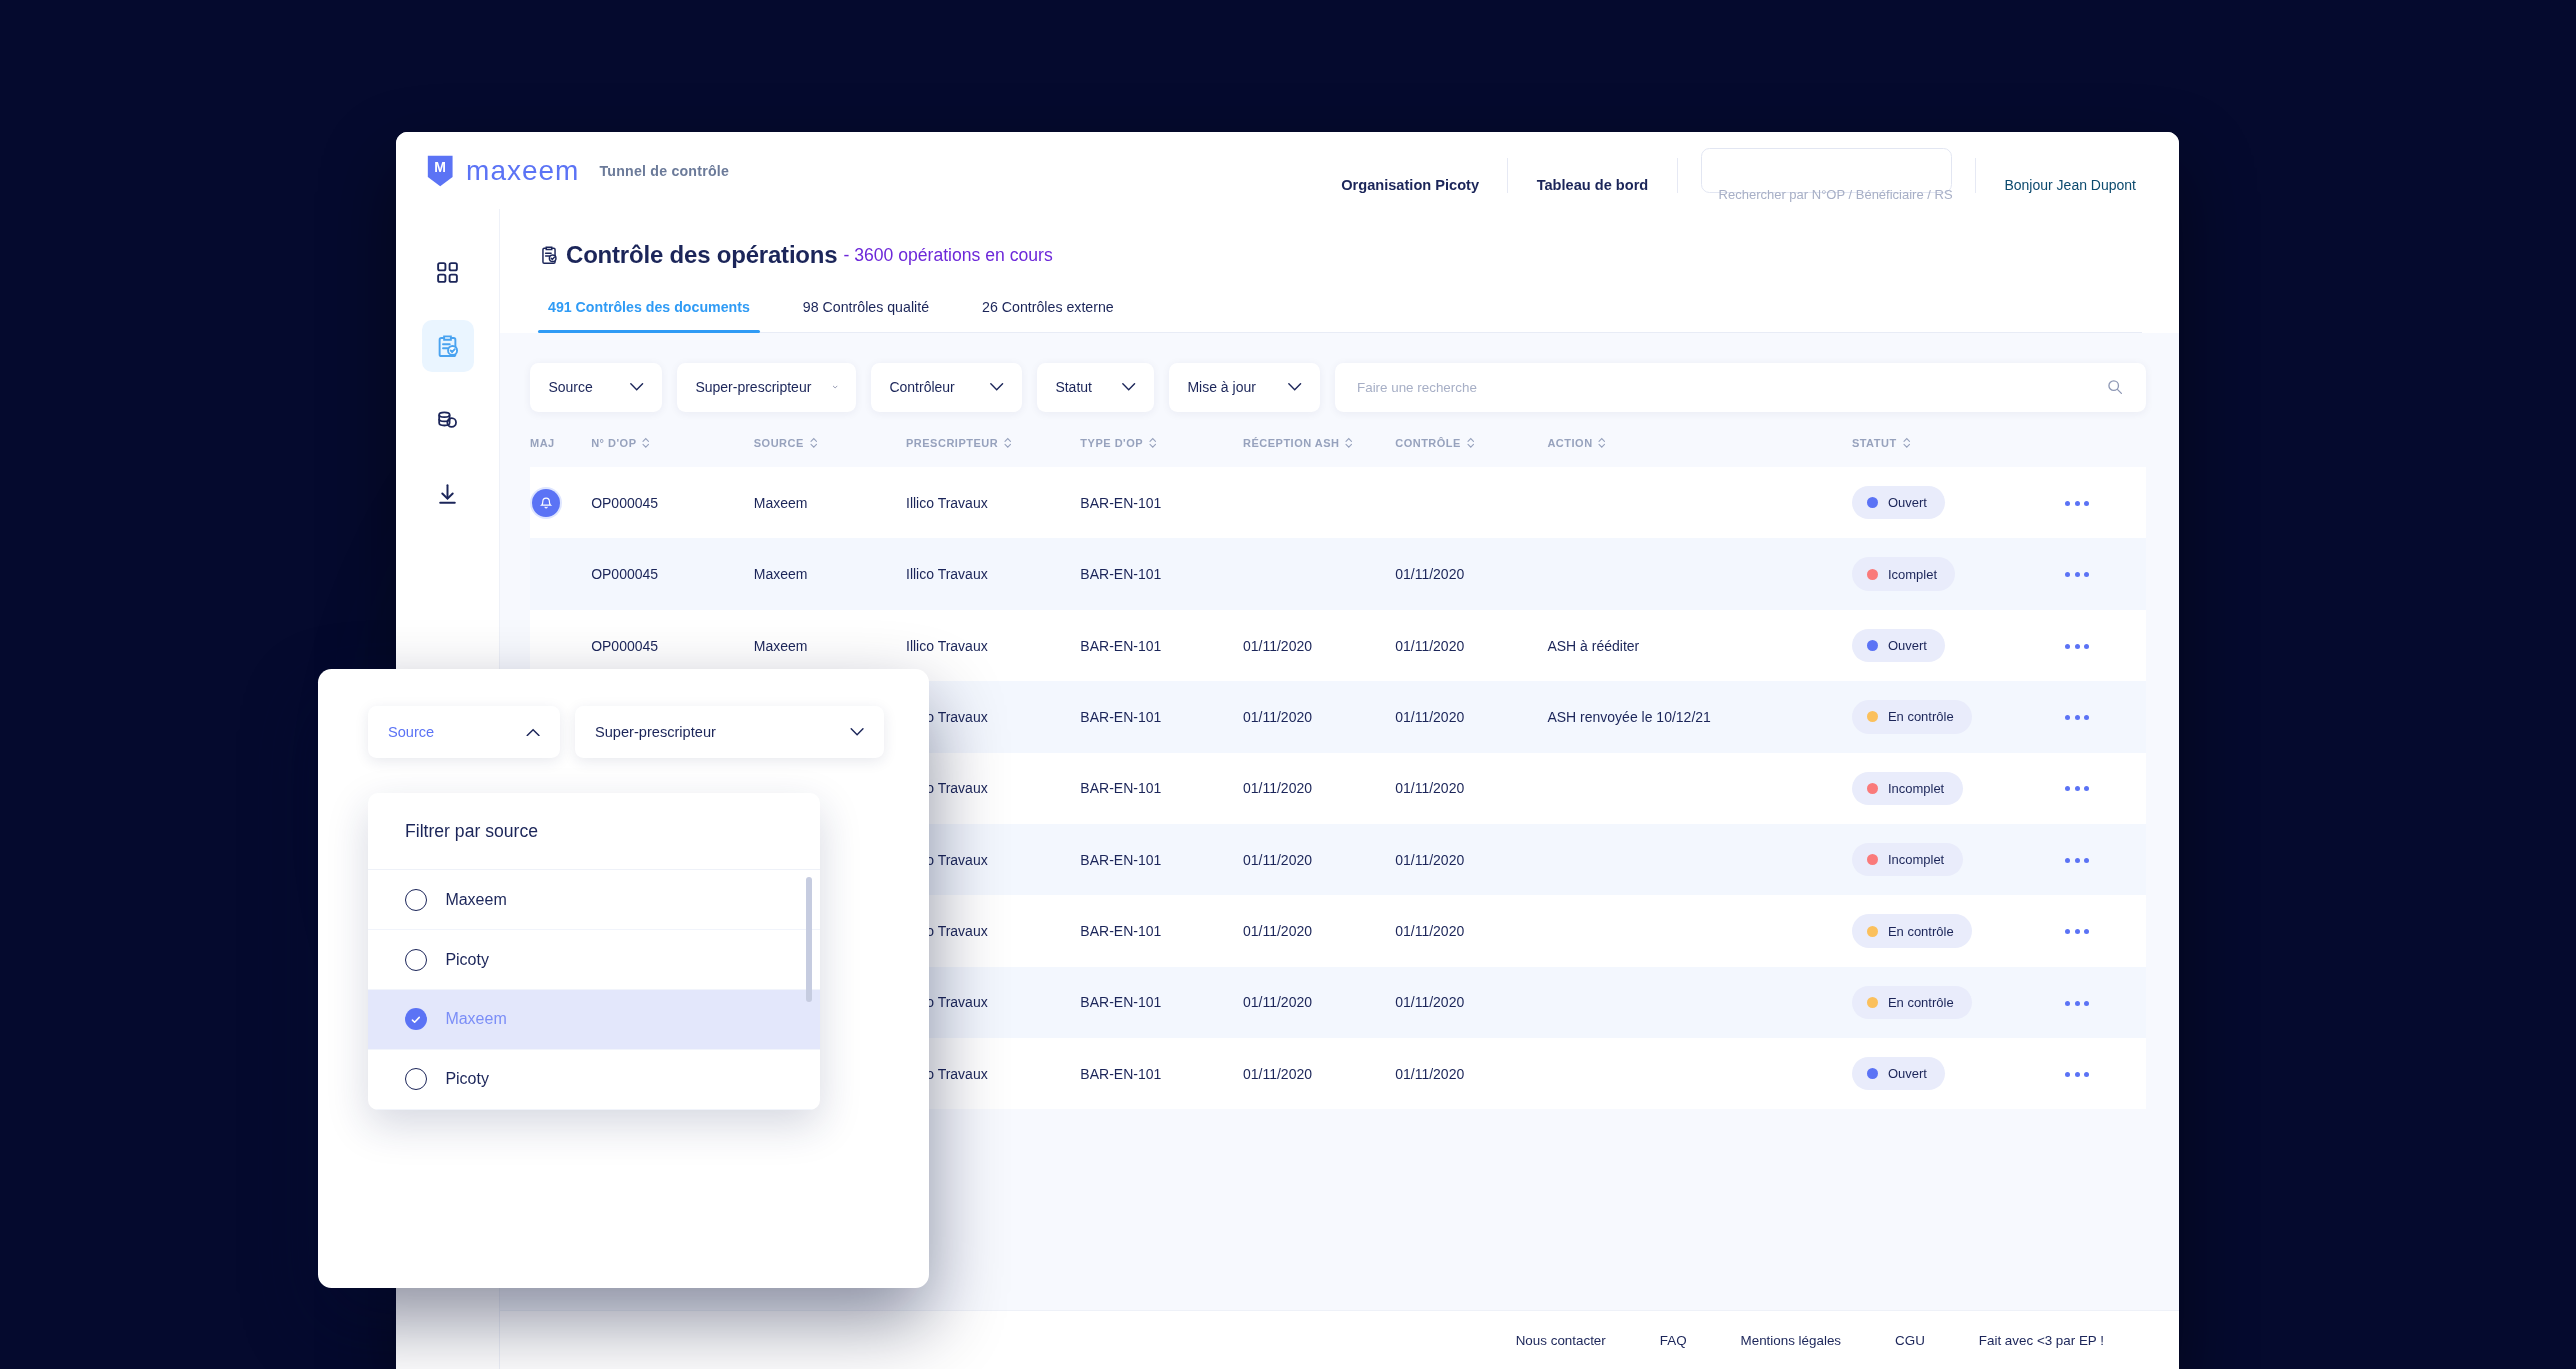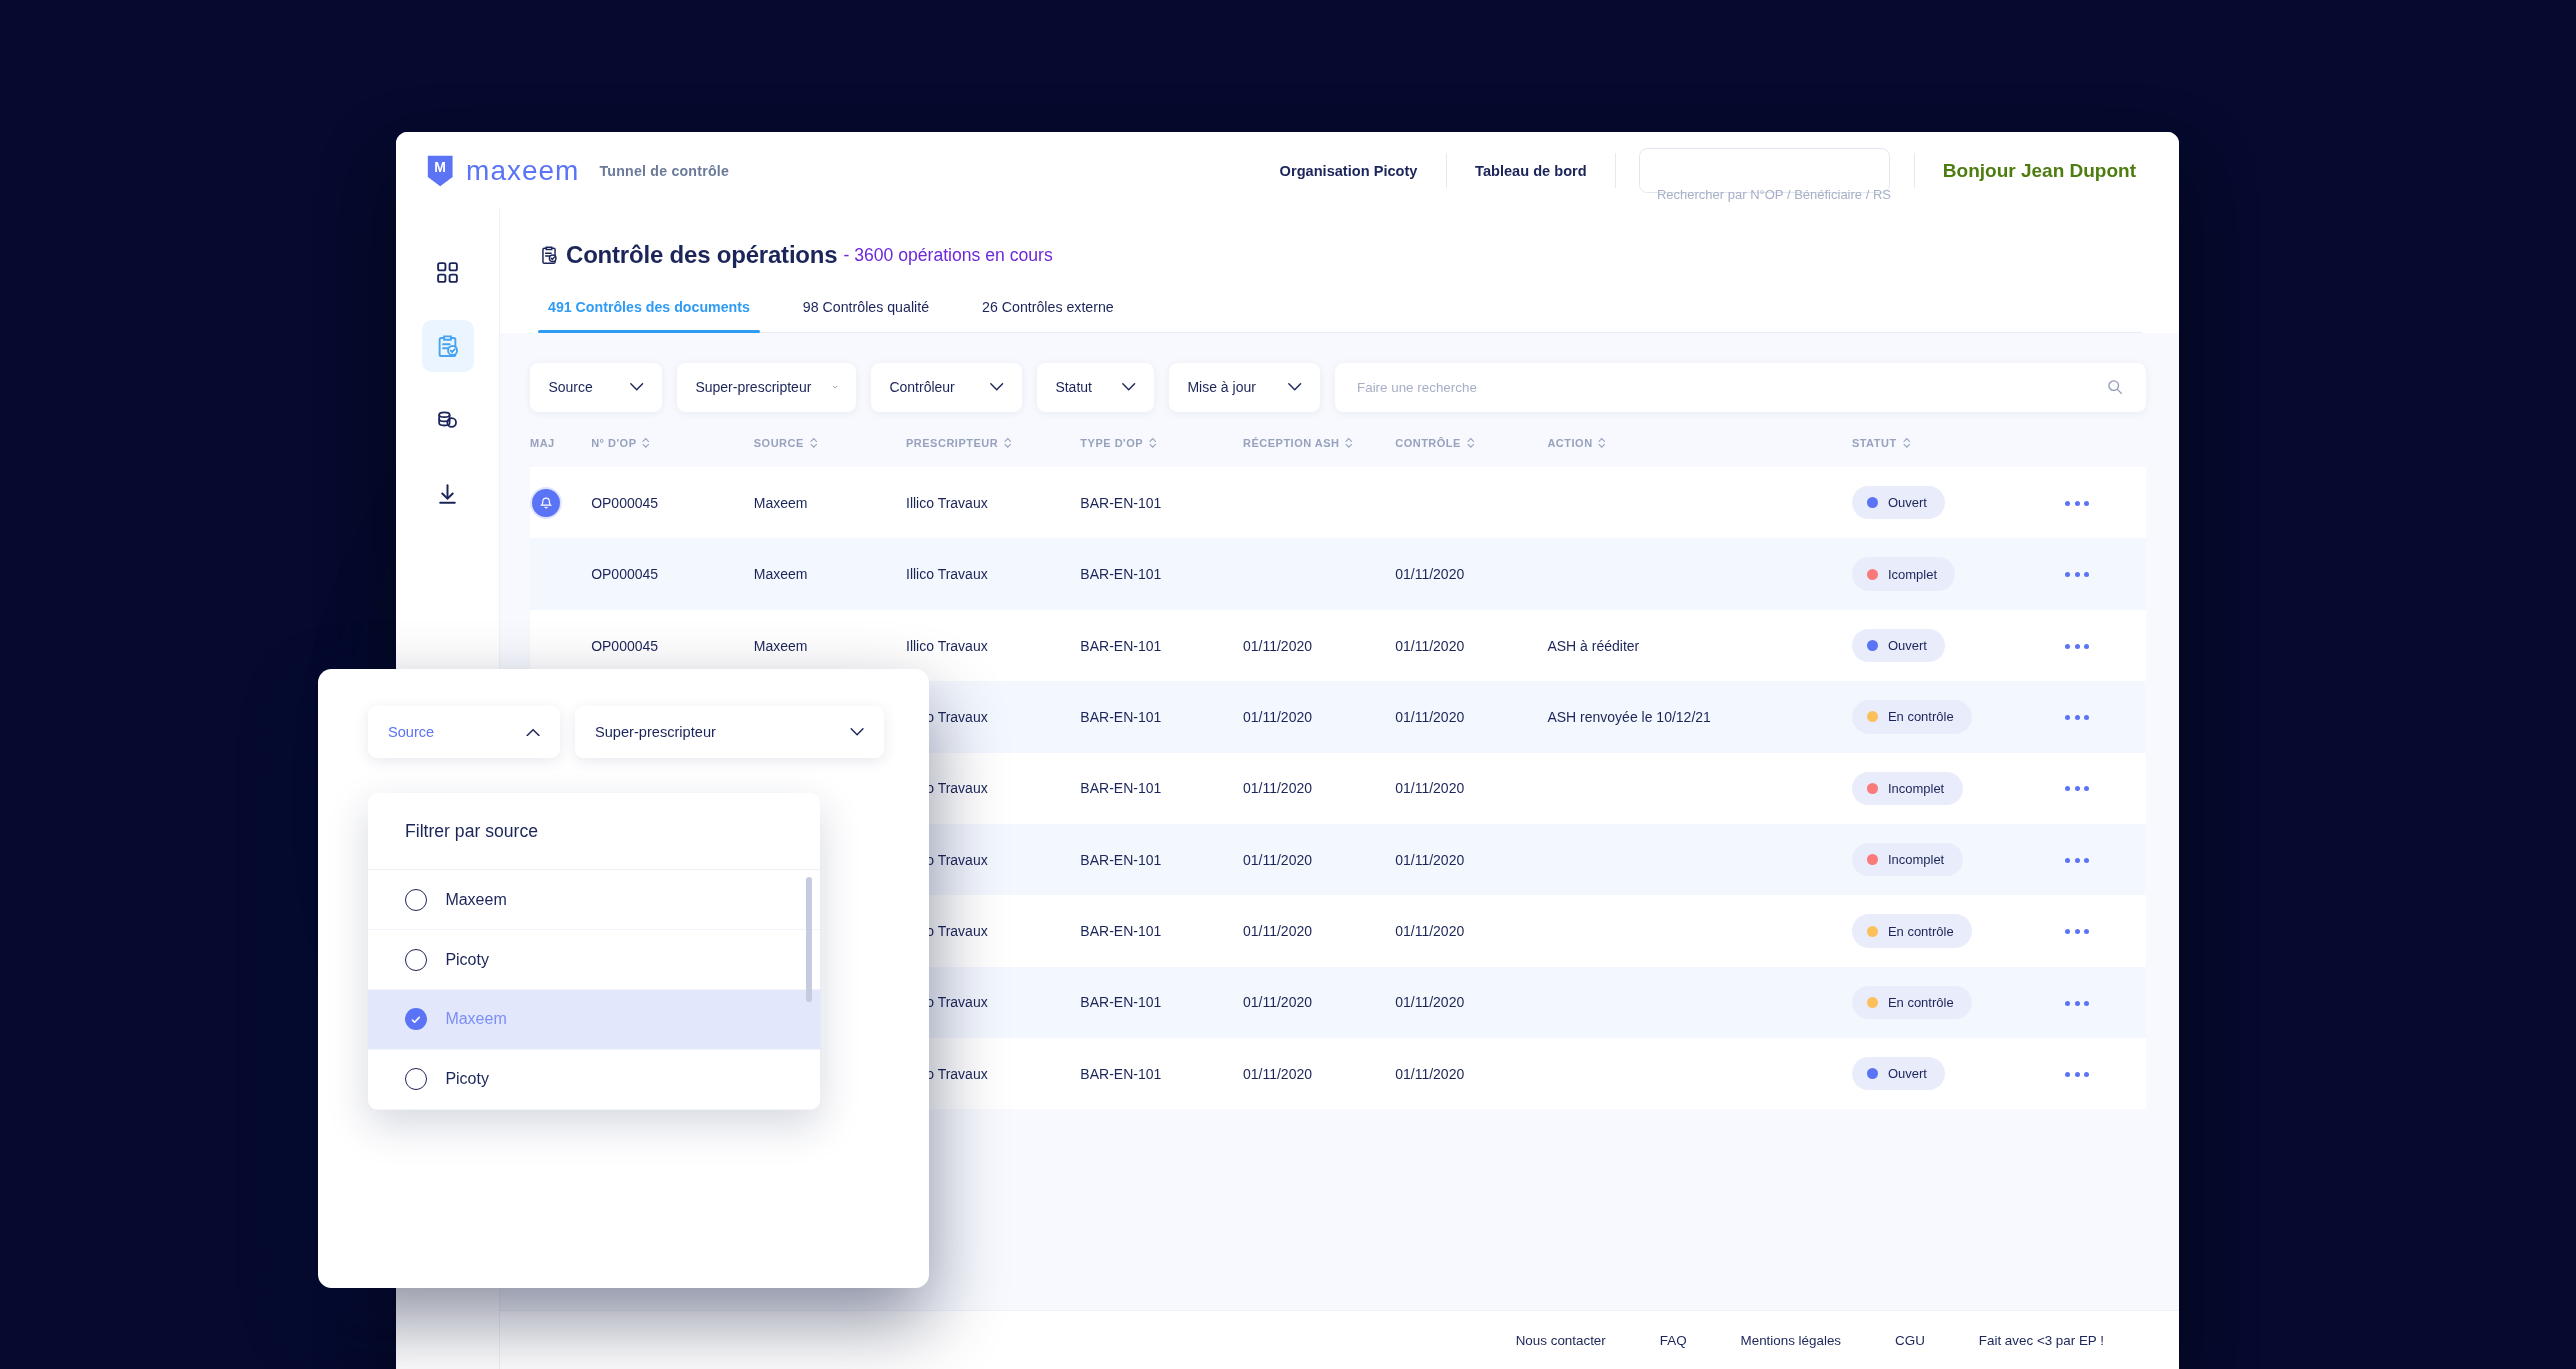--- a/index.html
+++ b/index.html
@@ -71,21 +71,21 @@
     font-size: 14.2px;
     color: #6b7a99;
     font-weight: 600;
     margin-left: 8.4px;
     letter-spacing: 0.2px;
   }
 
   .topnav {
     margin-left: auto;
     display: flex;
-    align-items: center;
+    align-items: flex-end;
   }
 
   .topnav-item {
     font-size: 14.6px;
     color: #1b2559;
     font-weight: 600;
     padding: 0 28.4px;
     white-space: nowrap;
     position: relative;
   }
@@ -107,23 +107,23 @@
     background: #fff;
   }
   .header-search span {
     font-size: 13px;
     color: #a7afc6;
     white-space: nowrap;
     margin-top: 48px;
   }
 
   .greeting {
-    font-size: 19px;
-    color: #4d7c0f;
-    font-weight: 700;
+    font-size: 14px;
+    color: #0c4a6e;
+    font-weight: 400;
     padding-left: 28.4px;
     white-space: nowrap;
   }
 
   
   .app-body {
     display: flex;
     height: calc(100% - 77px);
     background: #fff;
   }

